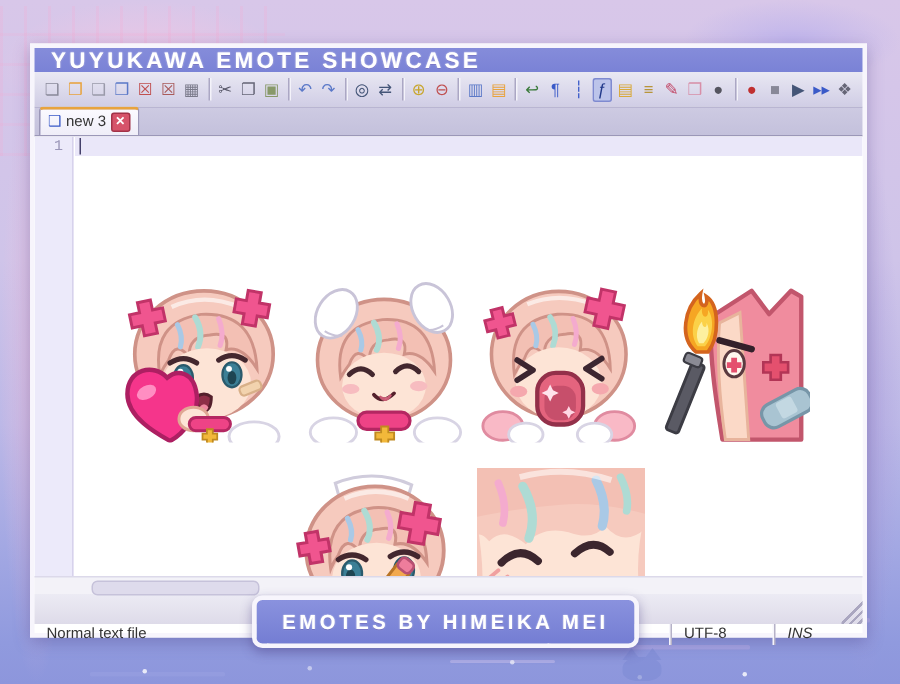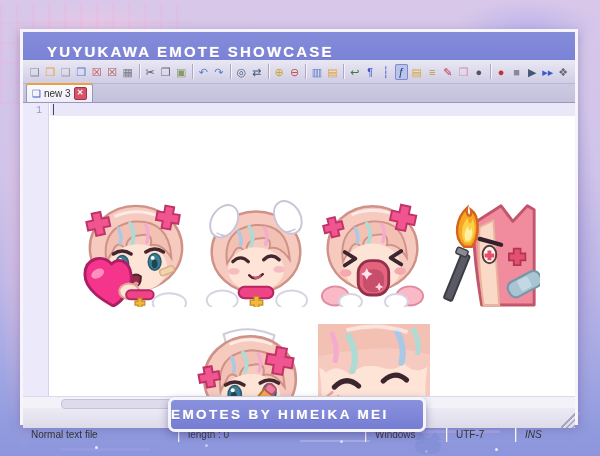--- a/index.html
+++ b/index.html
@@ -24,21 +24,21 @@
   .g4{left:520px;top:412px;width:60px;height:3px;background:#c2b4ea;}
   .sparkles{position:absolute;left:95px;top:446px;width:3px;height:3px;border-radius:50%;background:#fff;opacity:.8;
     box-shadow:400px 2px 0 #fff, 245px -6px 0 rgba(255,255,255,.8), 330px 4px 0 rgba(255,255,255,.7), 110px -2px 0 rgba(255,255,255,.6);}
   .cat{position:absolute;left:415px;top:438px;width:26px;height:16px;background:#7d8bd4;opacity:.55;border-radius:45% 45% 40% 40%;}
   .cat::before,.cat::after{content:"";position:absolute;top:-6px;width:0;height:0;border-left:6px solid transparent;border-right:6px solid transparent;border-bottom:8px solid #7d8bd4;}
   .cat::before{left:0;} .cat::after{right:0;}
 
   
   .window{position:absolute;left:20px;top:29px;width:558px;height:396px;box-sizing:border-box;
     border:3px solid #f7f5fc;background:#fff;box-shadow:0 3px 10px rgba(72,60,130,.35);}
-  .titlebar{height:28px;background:linear-gradient(180deg,#858cda,#7a82d6);display:flex;align-items:flex-end;padding-left:24px;}
+  .titlebar{height:16px;background:linear-gradient(180deg,#858cda,#7a82d6);display:flex;align-items:flex-start;padding-left:11px;}
   .titlebar-text{color:#fff;font-weight:bold;font-size:15px;letter-spacing:2.2px;
     text-shadow:0 1px 0 rgba(90,80,170,.45), 0 0 1px rgba(255,255,255,.9);}
   .toolbar{height:23px;background:linear-gradient(180deg,#e9e8f3,#d0cde5);display:flex;align-items:center;padding:0 4px;border-bottom:1px solid #b9b5d2;overflow:hidden;}
   .tb-icon{width:16px;height:16px;font-size:11px;line-height:16px;text-align:center;margin:0 1px;border-radius:2px;cursor:default;}
   .tb-icon.pressed{background:#bcc4ea;box-shadow:inset 0 0 0 1px #7f8ad0;}
   .tb-sep{width:1px;height:15px;margin:0 3px;background:#aba7c4;box-shadow:1px 0 0 #f4f3fa;display:inline-block;}
   .tabbar{height:18px;background:linear-gradient(180deg,#cdcae2,#c4c1dc);display:flex;align-items:flex-end;padding-left:3px;border-bottom:1px solid #9b97b8;}
   .tab{height:17px;display:flex;align-items:center;gap:3px;background:linear-gradient(180deg,#fbfaff,#efedf8);
     border:1px solid #9b97b8;border-bottom:none;border-top:2px solid #e8a33d;border-radius:3px 3px 0 0;padding:0 5px;font-size:10px;color:#333;}
   .tab-save-icon{color:#3a5ac8;font-size:10px;line-height:10px;}
@@ -61,21 +61,21 @@
   .statusbar{height:20px;background:linear-gradient(180deg,#ecebf4,#dedbe9);display:flex;align-items:center;font-size:10px;color:#333;}
   .sb-field{height:14px;line-height:14px;padding:0 8px;border-left:1px solid #b6b2c8;box-shadow:-1px 0 0 #f6f5fb;white-space:nowrap;overflow:hidden;margin-top:33px;}
   .sb-field:first-child{border-left:none;box-shadow:none;}
   .sb-doc{width:140px;} .sb-len{flex:1;} .sb-eol{width:64px;} .sb-enc{width:52px;} .sb-ins{width:28px;font-style:italic;}
   .sb-grip{width:14px;height:100%;background:
       linear-gradient(135deg, transparent 55%, #aaa6c0 55% 62%, transparent 62% 72%, #aaa6c0 72% 79%, transparent 79% 89%, #aaa6c0 89% 96%, transparent 96%);}
 
   
   .banner{position:absolute;left:168px;top:397px;width:258px;height:35px;box-sizing:border-box;
     background:linear-gradient(180deg,#8a92de,#747dd3);border:3px solid #f7f5fc;border-radius:7px;
-    box-shadow:0 3px 8px rgba(72,60,130,.45);display:flex;align-items:center;}
+    box-shadow:0 3px 8px rgba(72,60,130,.45);display:flex;align-items:center;justify-content:center;}
   .banner-text{color:#fff;font-weight:bold;font-size:13.5px;letter-spacing:2.4px;
     text-shadow:0 1px 0 rgba(90,80,170,.5), 0 0 1px rgba(255,255,255,.9);}
 </style>
 </head>
 <body>
 
 <div class="stripes"></div>
 <div class="glitch g1"></div>
 <div class="glitch g2"></div>
 <div class="glitch g3"></div>
@@ -331,21 +331,21 @@
 
   <div class="hscroll">
     <div class="hthumb"></div>
   </div>
 
   <div class="statusbar">
     <span class="sb-field sb-doc">Normal text file</span>
 
     <span class="sb-field sb-len"><span>length : 0</span></span>
     <span class="sb-field sb-eol">Windows</span>
-    <span class="sb-field sb-enc">UTF-7</span>
+    <span class="sb-field sb-enc">UTF-8</span>
     <span class="sb-field sb-ins">INS</span>
     <span class="sb-grip"></span>
   </div>
 </div>
 
 <div class="banner">
   <span class="banner-text">EMOTES BY HIMEIKA MEI</span>
 </div>
 
 </body></html>

